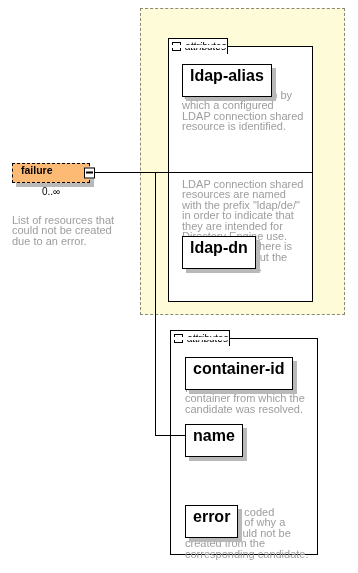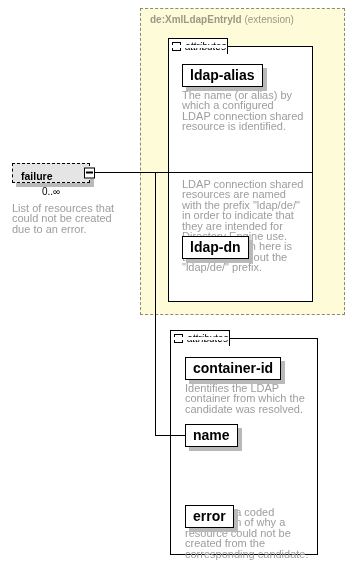--- a/index.html
+++ b/index.html
@@ -82,24 +82,24 @@
     height:1.5px;background:#000;
   }
 
   
   .chip-wrap{position:absolute;}
   .chip{
     position:relative;
     display:inline-block;
     border:1.5px solid #000;
     background:#ffffff;
-    font-size:14px;
+    font-size:16px;
     font-weight:bold;
     color:#000;
-    padding:2px 7px 3px 7px;
+    padding:2px 7px 11px 7px;
     box-sizing:border-box;
     white-space:nowrap;
     z-index:2;
   }
   .chip-shadow{
     position:absolute;
     left:4px;top:4px;
     width:100%;height:100%;
     background:#b9b9b9;
     z-index:1;
@@ -120,24 +120,24 @@
     position:absolute;
     left:4px;top:4px;
     width:78px;height:20px;
     background:#b9b9b9;
     z-index:1;
   }
   .node-box{
     position:relative;
     width:78px;height:20px;
     border:1.5px dashed #000;
-    background:#e5e5e5;
+    background:#fdba74;
     box-sizing:border-box;
     display:flex;
-    align-items:flex-end;
+    align-items:flex-start;
     z-index:2;
   }
   .node-label{
     font-size:10.5px;
     font-weight:bold;
     color:#000;
     margin-left:8px;
     white-space:nowrap;
   }
   .node-toggle{
@@ -166,24 +166,20 @@
     white-space:nowrap;
   }
 </style>
 </head>
 <body>
 
 <div class="canvas">
 
   <div class="ext-box"></div>
 
-  <div class="ext-title">
-    <span>de:XmlLdapEntryId</span>
-    <span class="ext-kind">(extension)</span>
-  </div>
 
   <div class="attr-panel" style="left:168px;top:46px;width:145px;height:256px;"></div>
   <div class="attr-tab" style="left:168px;top:38px;width:60px;">
     <span class="minus-box"></span>
     <span class="attr-tab-label">attributes</span>
   </div>
   <div class="tab-mask" style="left:169.5px;top:45px;width:57px;"></div>
 
   <div class="chip-wrap" style="left:182px;top:64px;">
     <div class="chip-shadow"></div>
@@ -228,15 +224,15 @@
   <div class="line h-line" style="left:155px;top:435px;width:30px;"></div>
 
   <div class="node-wrap">
     <div class="node-shadow"></div>
     <div class="node-box">
       <span class="node-label">failure</span>
       <span class="node-toggle"></span>
     </div>
   </div>
   <div class="cardinality">0..∞</div>
-  <div class="desc" style="left:12px;top:203px;width:118px;">List of resources that could not be created due to an error.</div>
+  <div class="desc" style="left:12px;top:215px;width:118px;">List of resources that could not be created due to an error.</div>
 
 </div>
 
 </body></html>

